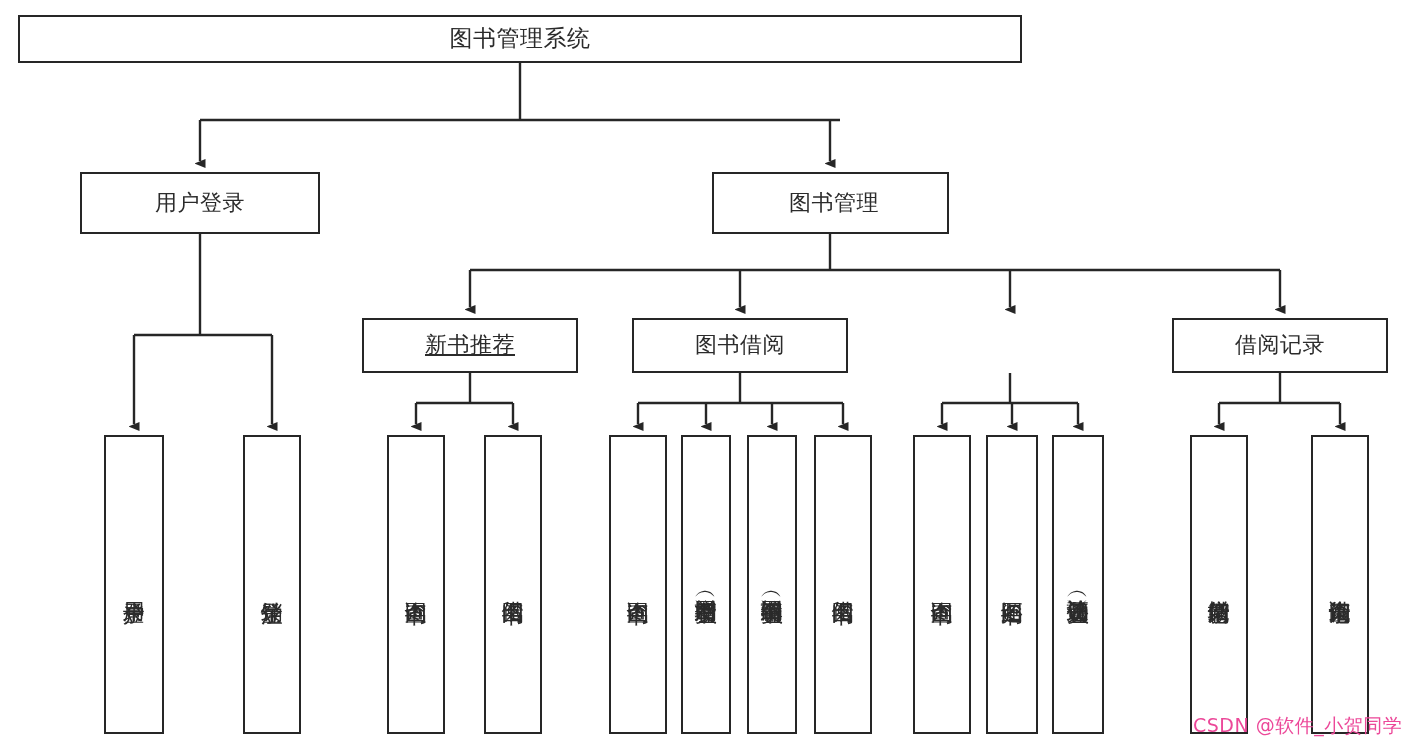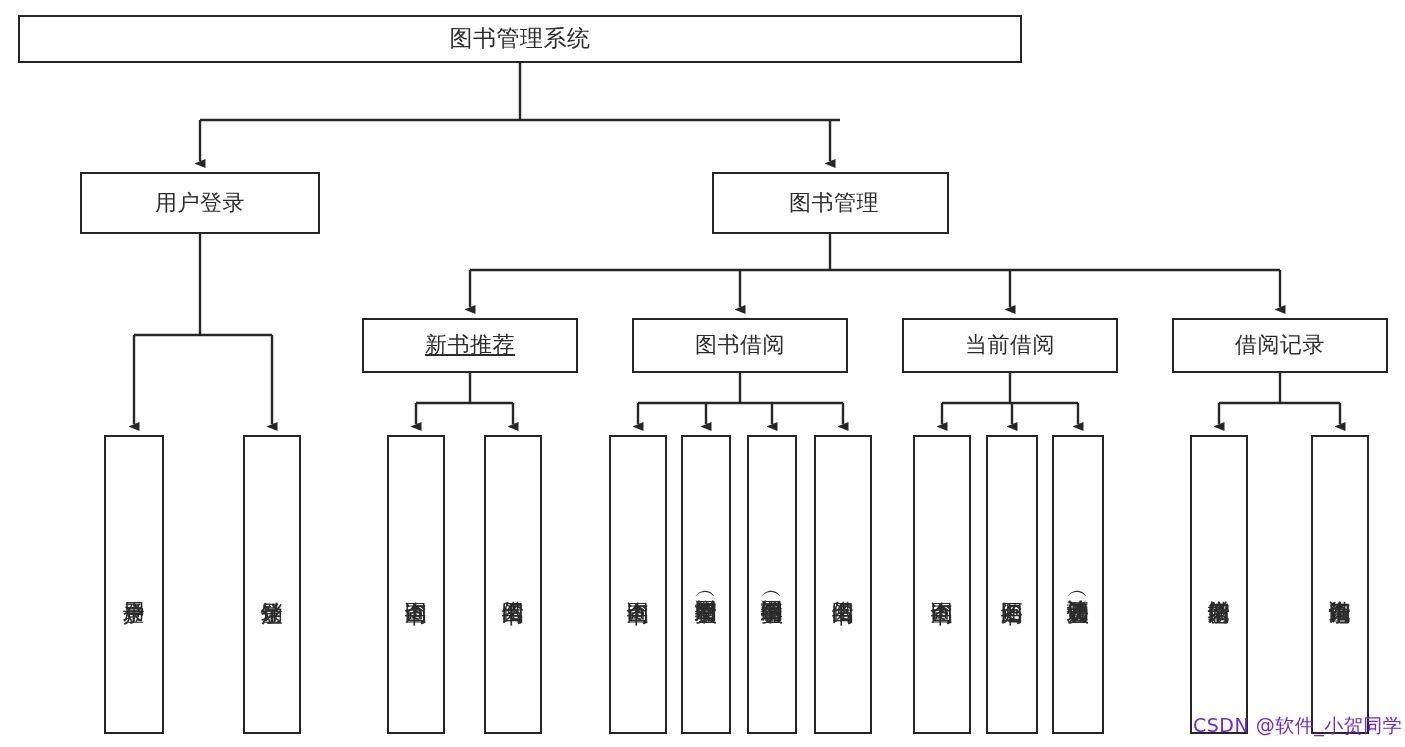--- a/index.html
+++ b/index.html
@@ -48,21 +48,21 @@
     line-height: 1.35;
     padding: 6px 0;
     white-space: nowrap;
   }
   .node.root {
     font-size: 23px;
   }
   .watermark {
     position: absolute;
     font-size: 19px;
-    color: #6d28d9;
+    color: #ec4899;
     white-space: nowrap;
     letter-spacing: 0.5px;
   }
 </style>
 </head>
 <body>
 
 <div id="canvas">
 
   <svg id="edges" viewBox="0 0 1405 747" width="1405" height="747" xmlns="http://www.w3.org/2000/svg">
@@ -118,21 +118,20 @@
   <div class="node horiz root" style="left:18px;top:15px;width:1004px;height:48px;">图书管理系统</div>
 
   <div class="node horiz" style="left:80px;top:172px;width:240px;height:62px;">用户登录</div>
 
   <div class="node horiz" style="left:712px;top:172px;width:237px;height:62px;padding-left:7px;">图书管理</div>
 
   <div class="node horiz" style="left:362px;top:318px;width:216px;height:55px;text-decoration:underline;">新书推荐</div>
 
   <div class="node horiz" style="left:632px;top:318px;width:216px;height:55px;">图书借阅</div>
 
-  <div class="node horiz" style="left:902px;top:318px;width:216px;height:55px;">当前借阅</div>
 
   <div class="node horiz" style="left:1172px;top:318px;width:216px;height:55px;text-align:center;">借阅记录</div>
 
   <div class="node vert" style="left:104px;top:435px;width:60px;height:299px;">用户登录</div>
 
   <div class="node vert" style="left:243px;top:435px;width:58px;height:299px;">注销登录</div>
 
   <div class="node vert" style="left:387px;top:435px;width:58px;height:299px;">查询图书</div>
 
   <div class="node vert" style="left:484px;top:435px;width:58px;height:299px;">借阅图书</div>

